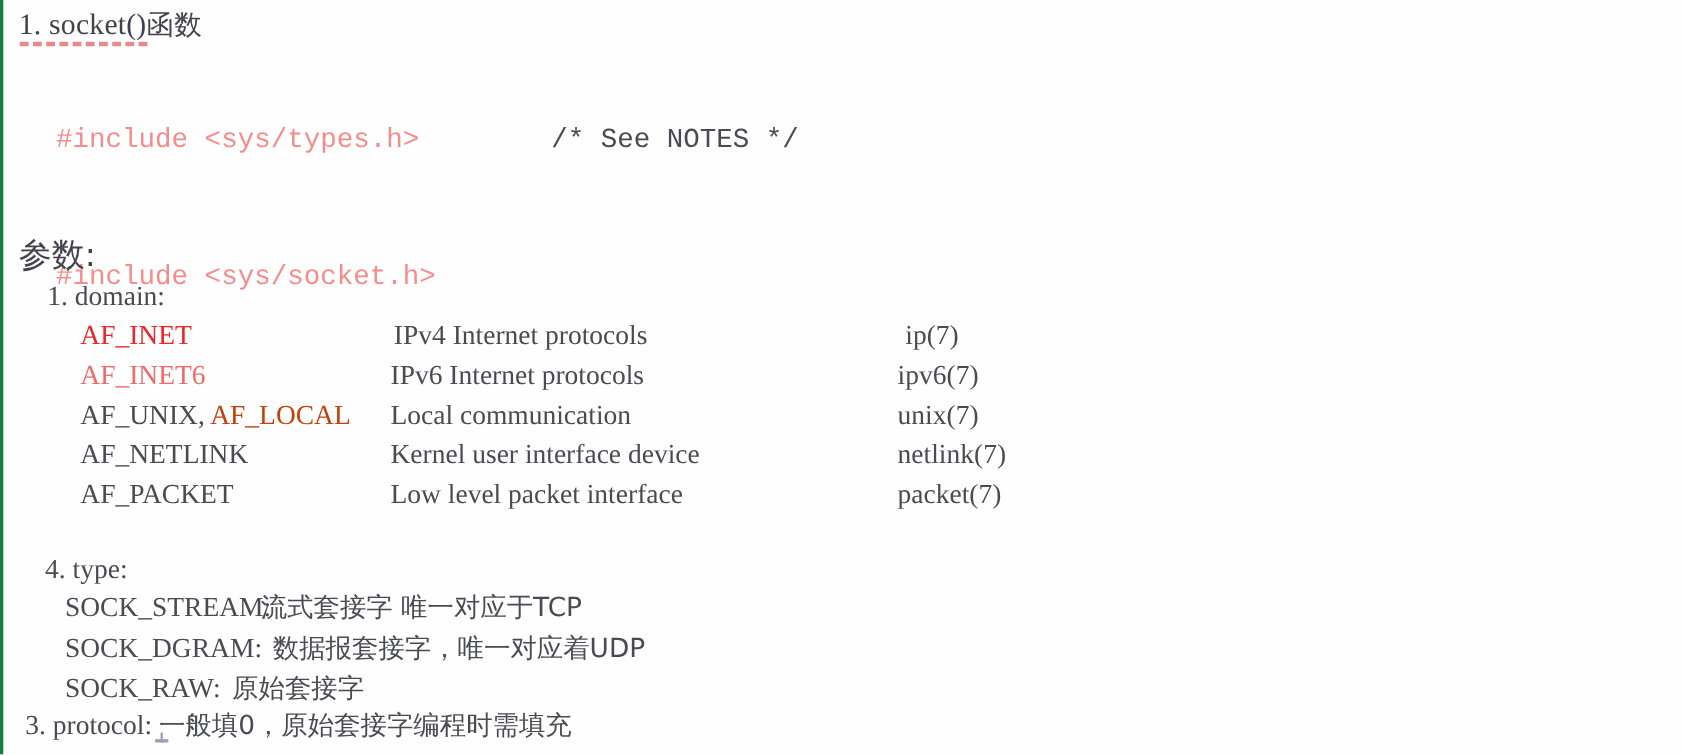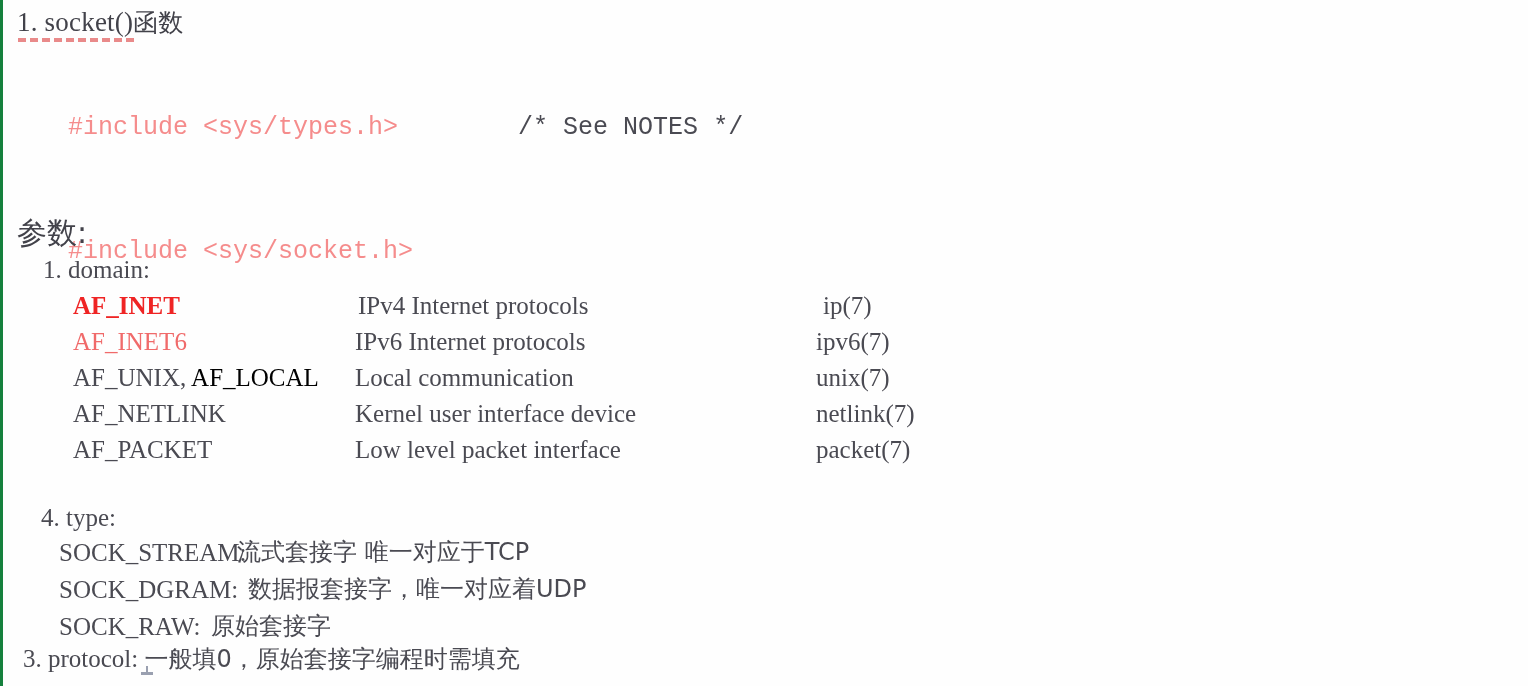--- a/index.html
+++ b/index.html
@@ -59,21 +59,21 @@
   .code {
     position: absolute;
     left: 0;
     top: 50px;
     font-family: "Liberation Mono", "DejaVu Sans Mono", monospace;
     font-size: 25px;
     line-height: 31px;
     white-space: pre;
   }
   .code .ln { display: block; height: 31px; }
-  .pad { padding-left: 65px; }
+  .pad { padding-left: 48px; }
   .red    { color: #f58c8c; }
   .redsig { color: #f07f7f; }
   .green  { color: #86e68a; }
   .note   { color: #4a4a52; }
   .sigline { margin-top: 0; }
 
   
   .params-title {
     position: absolute;
     left: 14px;
@@ -103,24 +103,24 @@
     top: 288px;
     font-size: 25px;
     line-height: 36px;
     white-space: pre;
     font-family: "Liberation Serif", "DejaVu Serif", serif;
   }
   .drow { position: relative; height: 36px; }
   .dname { position: absolute; left: 70px; top: 0; }
   .ddesc { position: absolute; top: 0; }
   .dman  { position: absolute; left: 813px; top: 0; }
-  .dname.bold { font-weight: bold; color: #ef2424; }
+  .dname.bold { font-weight: normal; color: #ef2424; }
   .dname.soft { color: #f06a6a; }
   .dname.dark { color: #4a4a52; }
-  .dname .hl  { color: #000000; }
+  .dname .hl  { color: #c2410c; }
 
   
   .type-lines {
     position: absolute;
     left: 0;
     top: 534px;
     font-size: 25px;
     line-height: 37px;
     white-space: pre;
     color: #4a4a52;

